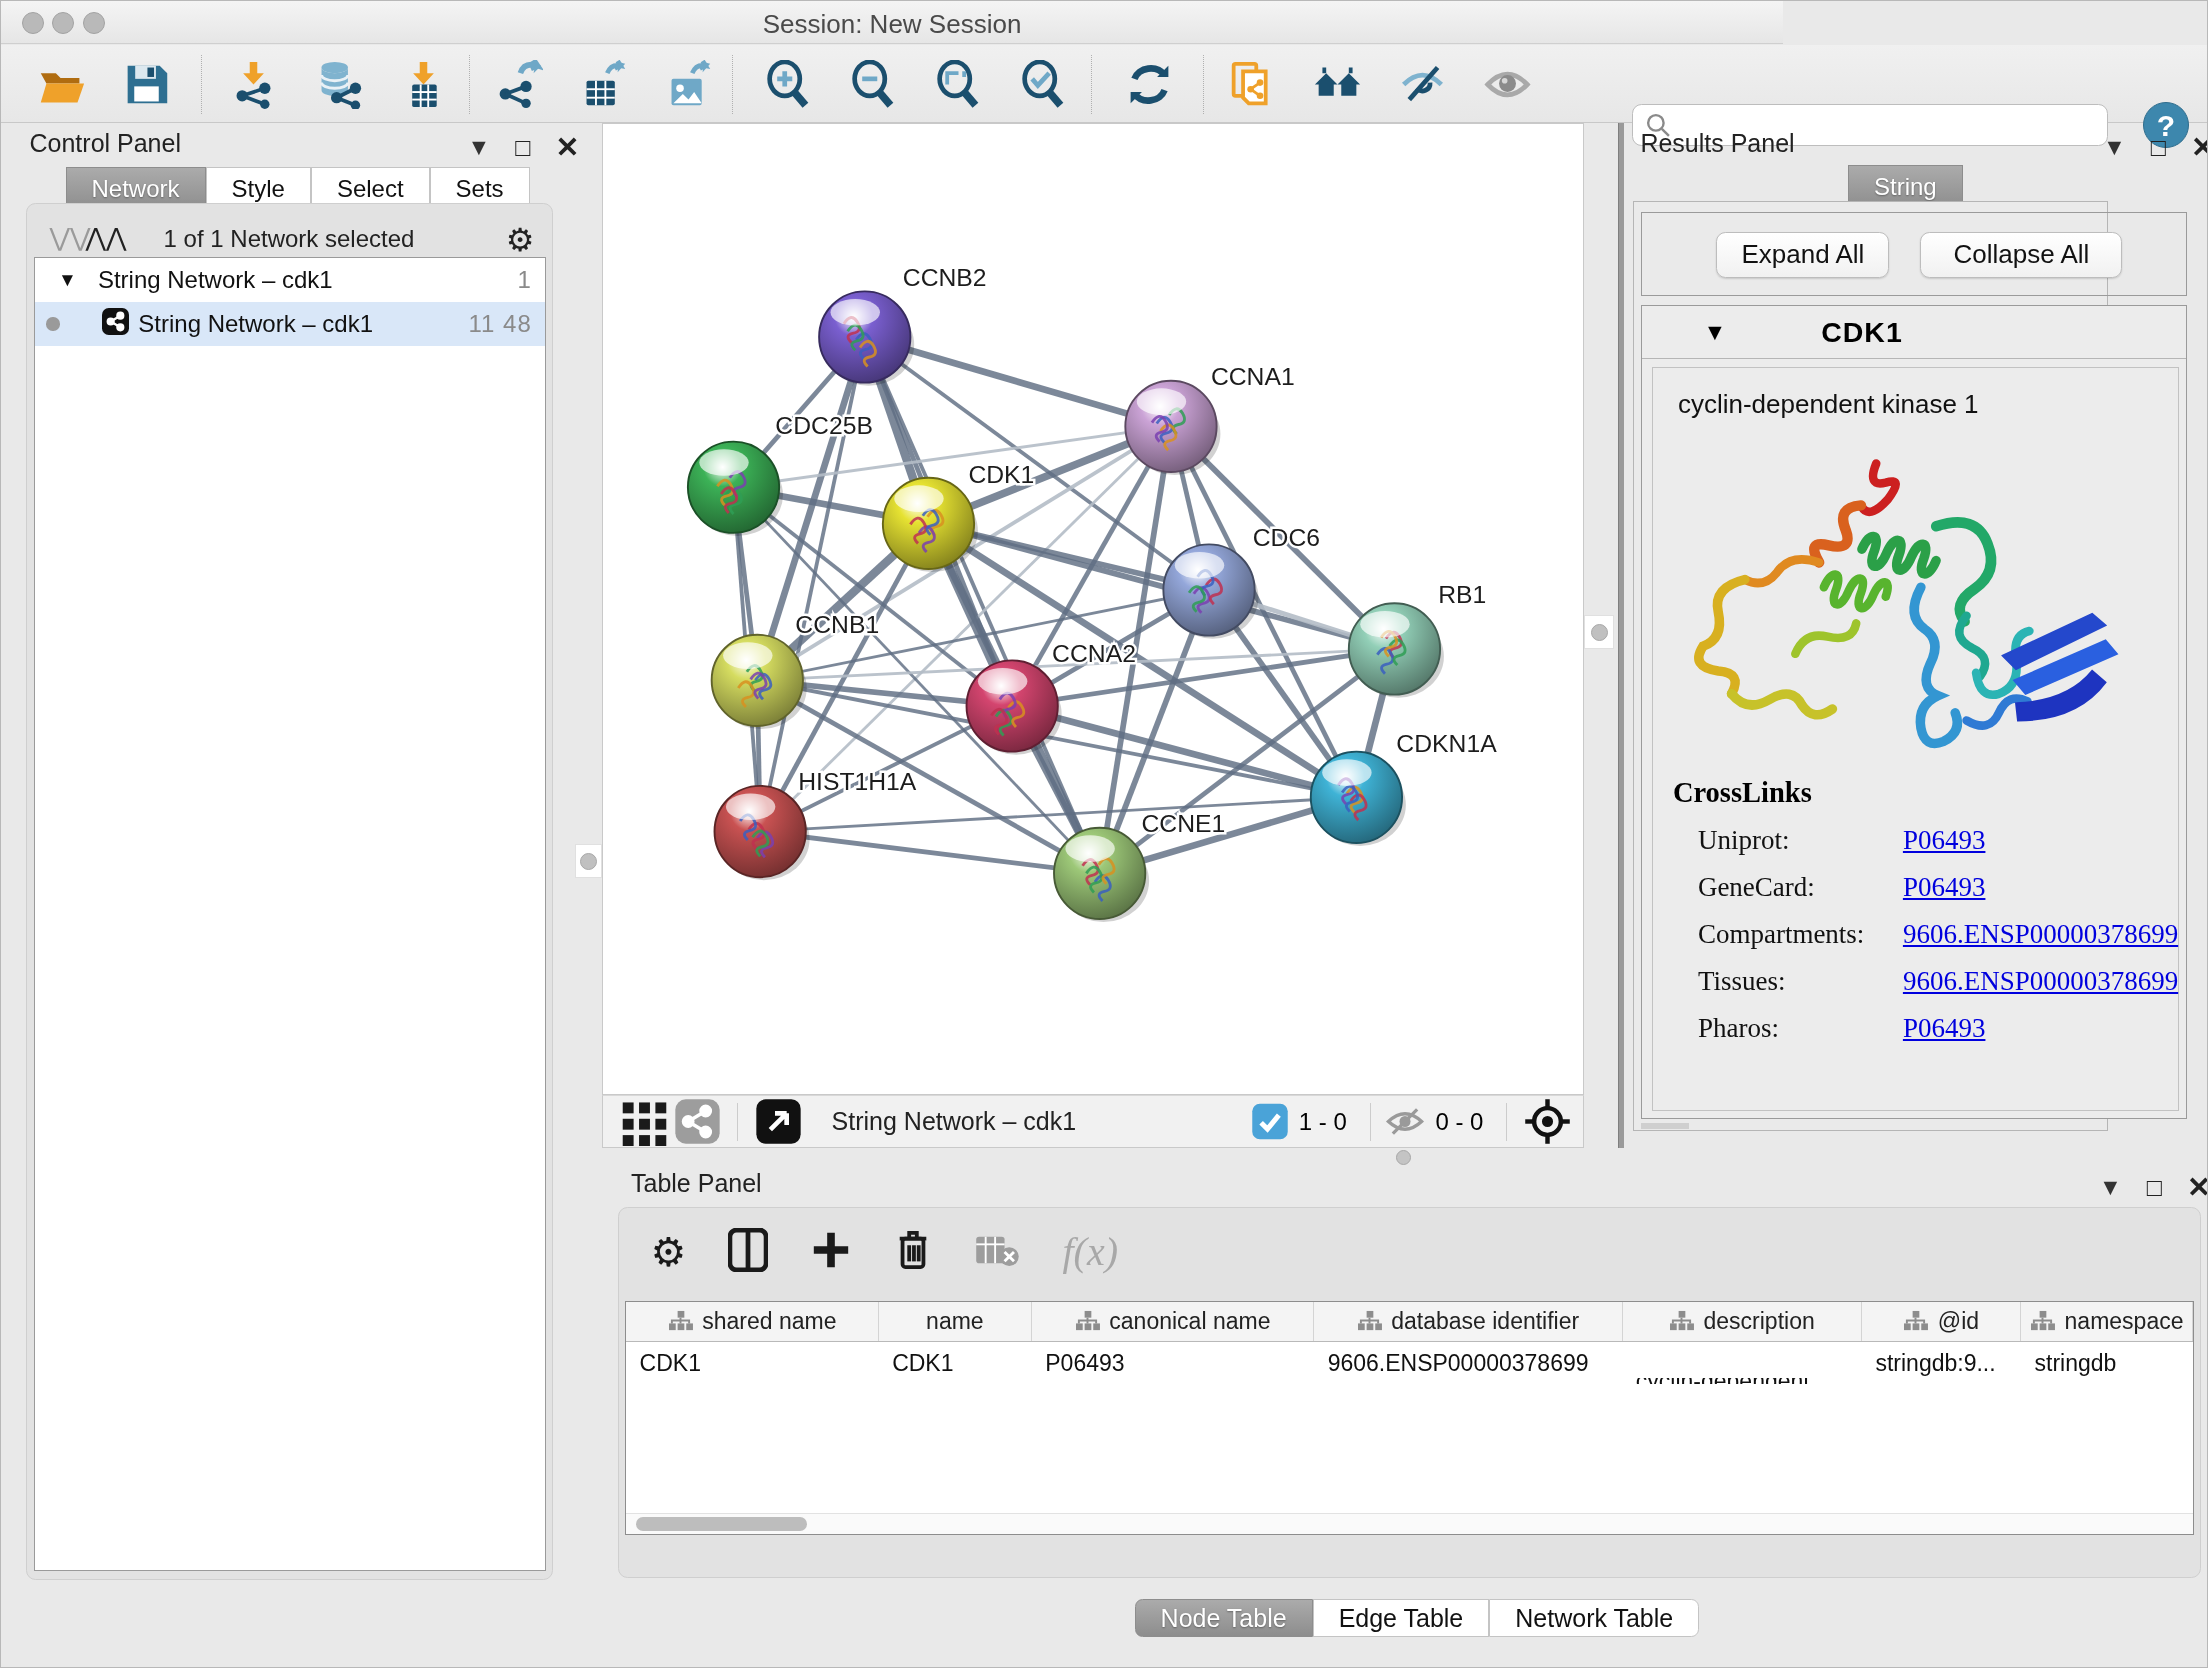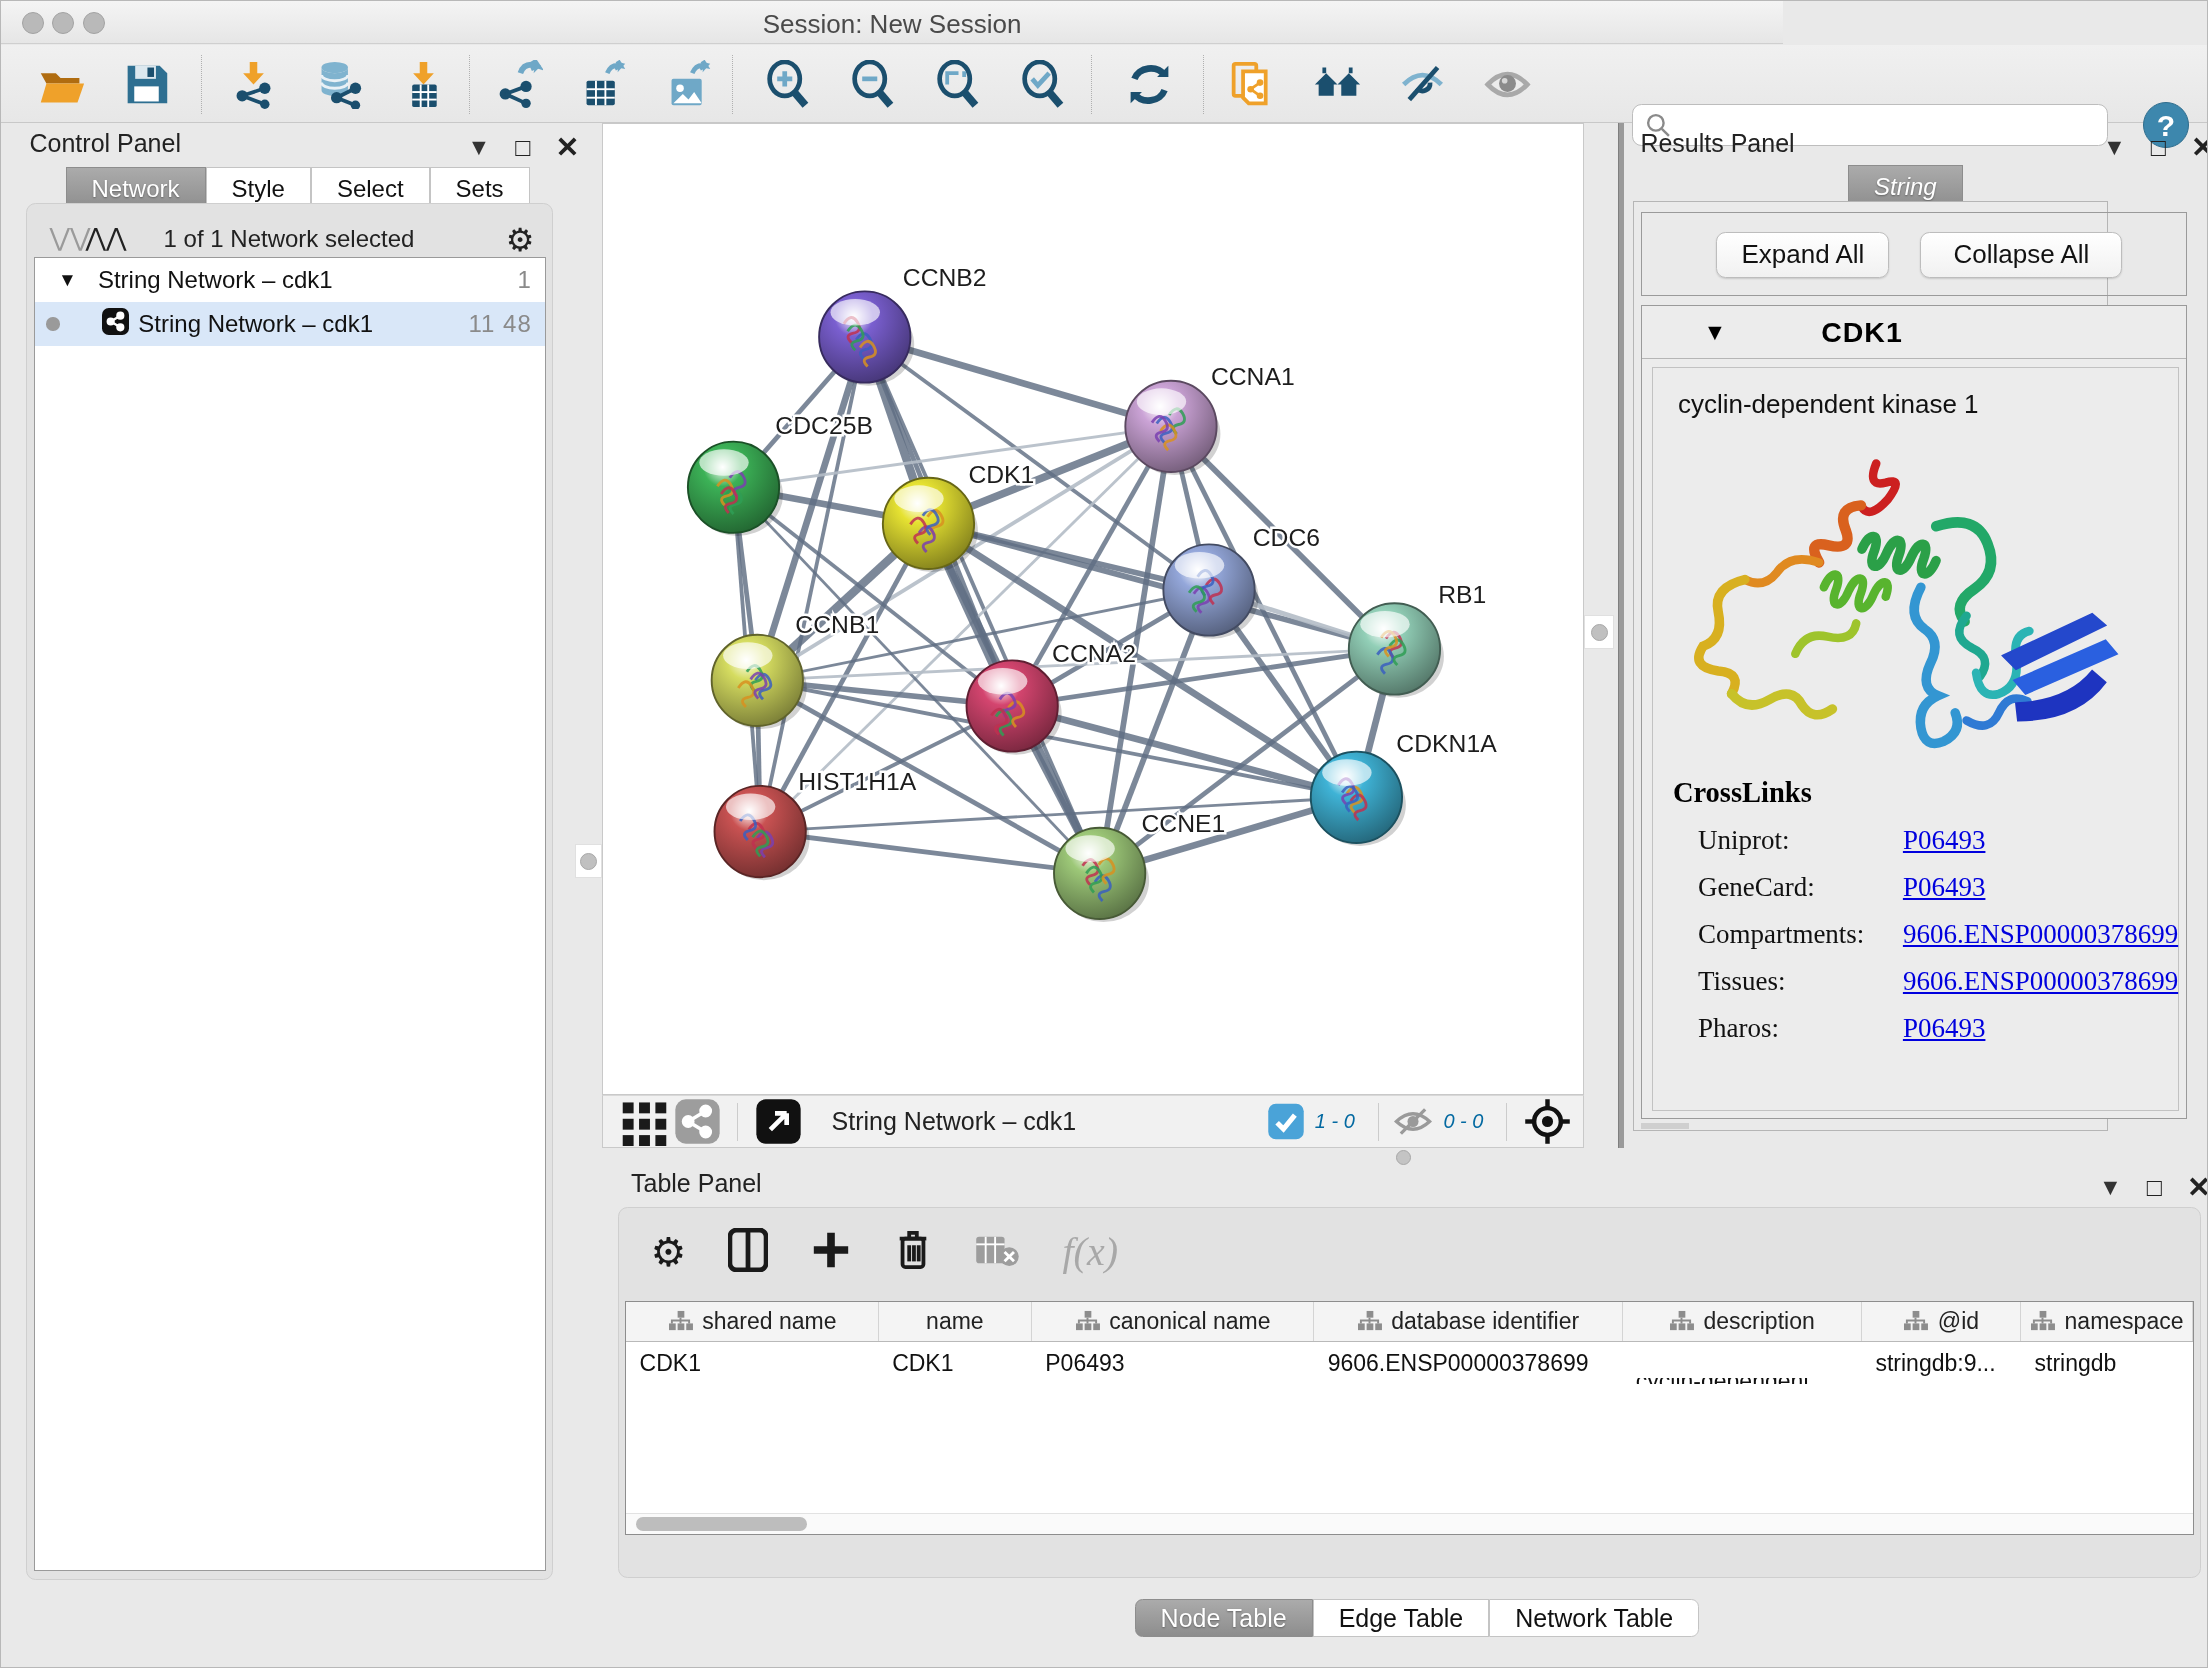--- a/index.html
+++ b/index.html
@@ -51,33 +51,33 @@
   .cp-row .count { position:absolute; right:13.3px; color:#8a8a8a; }
   .cp-row.selected { background:#d9e7f8; }
   
   #net-canvas { position:absolute; left:601px; top:122px; width:982px; height:972px;
     background:#fff; border:1px solid #c9c9c9; }
   #net-bottombar { position:absolute; left:601px; top:1094px; width:982px; height:53px;
     background:#f1f1f1; border:1px solid #c9c9c9; border-top:1px solid #d8d8d8;
     display:flex; align-items:center; }
   .nb-sep { width:0; height:38px; border-left:1px solid #cccccc; margin:0 13.3px; }
   #net-title { font-size:25px; color:#222; margin-left:27px; flex:1; text-align:left; }
-  .nb-count { font-size:20px; color:#0369a1; margin:0 9.5px;font-style:italic; }
+  .nb-count { font-size:24px; color:#000000; margin:0 9.5px; }
   #splitter-right { position:absolute; left:1583px; top:614px; width:30px; height:34px; background:#fff;
     border:1px solid #e0e0e0; display:flex; align-items:center; justify-content:center; }
   #splitter-left { position:absolute; left:574px; top:843px; width:27px; height:34px; background:#fff;
     border:1px solid #e0e0e0; display:flex; align-items:center; justify-content:center; }
   .split-dot { width:17px; height:17px; border-radius:50%; background:#c0c0c0; border:1px solid #a8a8a8; }
   #vdivider { position:absolute; left:1617px; top:122px; width:5.7px; height:1025px;
     background:#9a9a9a; border-left:1.9px solid #7f7f7f; }
   #hsplit-dot { position:absolute; left:1395px; top:1149px; width:15px; height:15px; border-radius:50%;
     background:#c4c4c4; border:1px solid #a8a8a8; }
   
   #results-panel { position:absolute; left:1628px; top:122px; width:573px; height:1027px; }
-  #rp-tab { position:absolute; left:219px; top:42px;font-style:italic; }
+  #rp-tab { position:absolute; left:219px; top:42px; }
   #rp-box { position:absolute; left:3.8px; top:78px; width:475px; height:930px;
     background:#eaeaea; border:1px solid #b5b5b5; }
   #rp-expandbox { position:absolute; left:7.6px; top:9.5px; width:546px; height:84px; border:1px solid #9a9a9a; }
   .rp-btn { position:absolute; top:19px; height:46px; background:linear-gradient(#ffffff,#f1f1f1);
     border:1px solid #bdbdbd; border-radius:9.5px; font-size:26px; color:#111;
     display:flex; align-items:center; justify-content:center; cursor:pointer; box-shadow:0 1px 1.9px rgba(0,0,0,.15);}
   #rp-content { position:absolute; left:7.6px; top:103px; width:546px; height:814px;
     border:1px solid #9a9a9a; background:#ececec; }
   #rp-cdk1-row { position:absolute; left:0; top:0; width:100%; height:53px; border-bottom:1px solid #b5b5b5;
     display:flex; align-items:center; }

